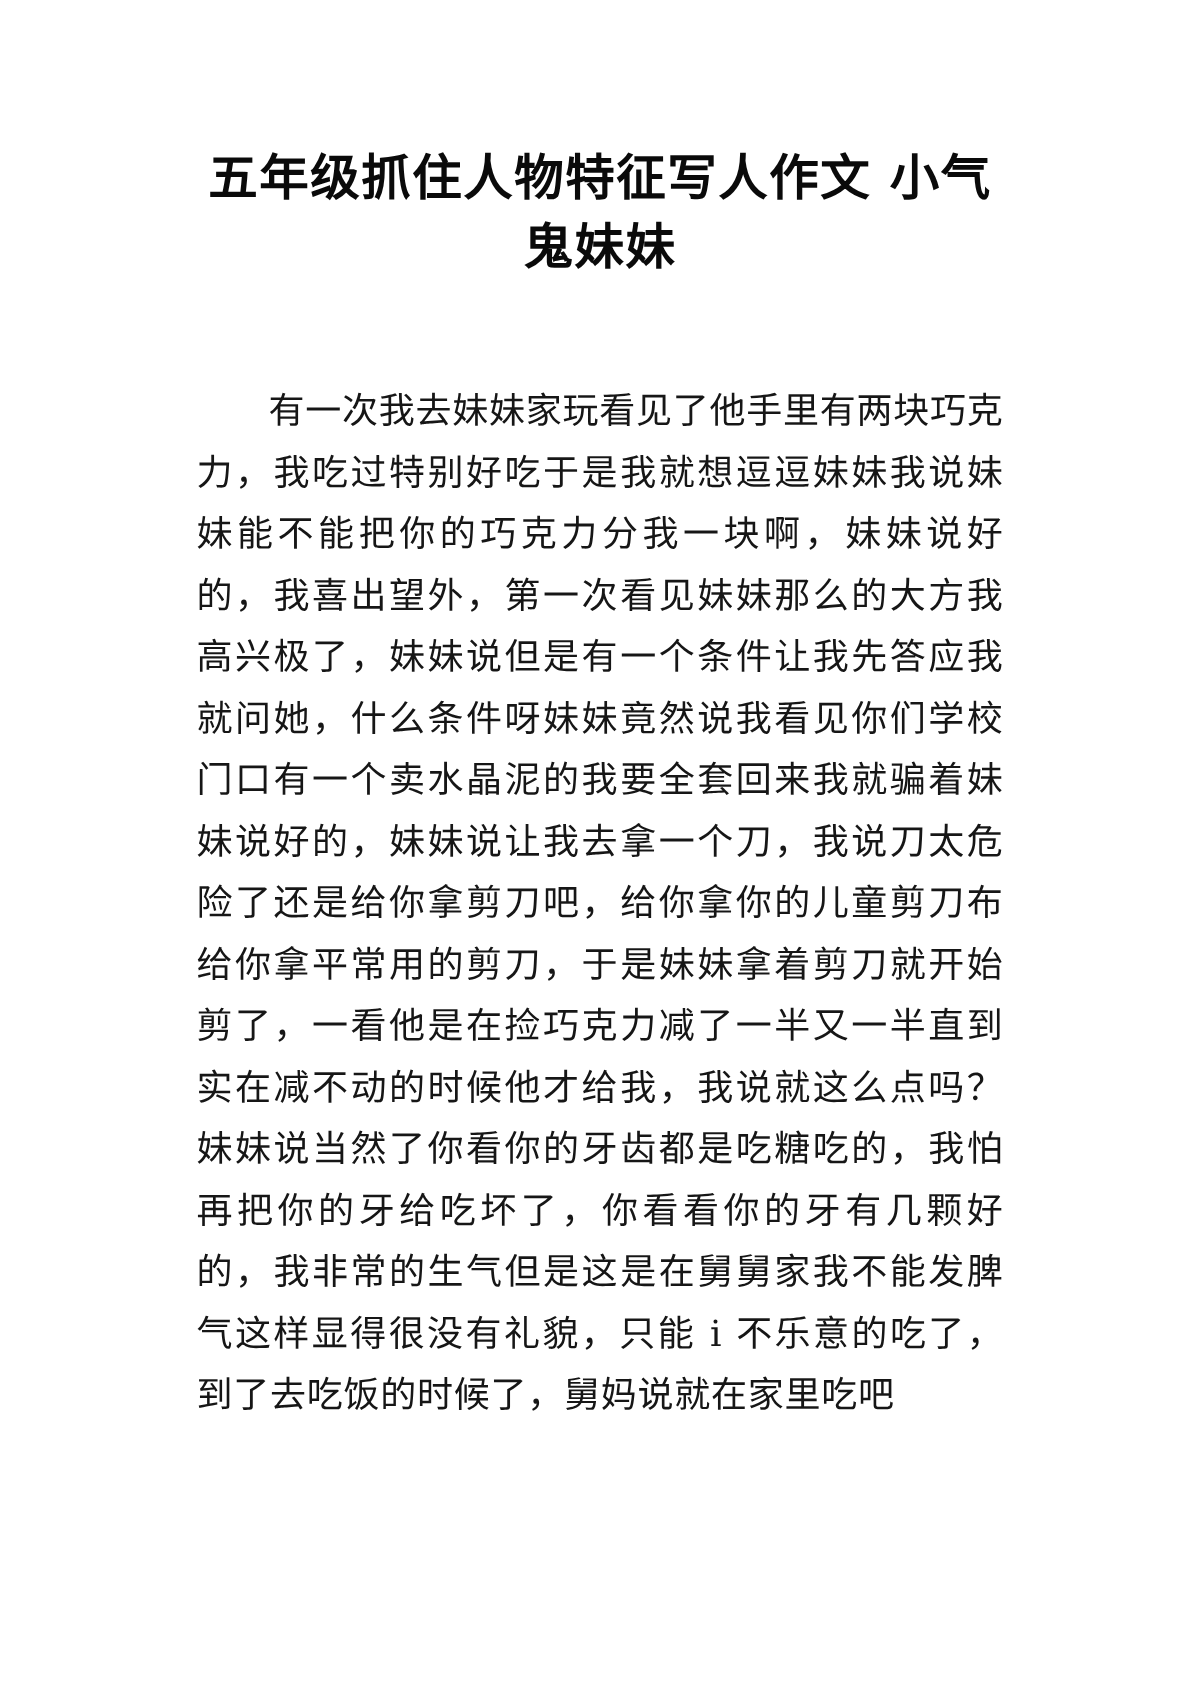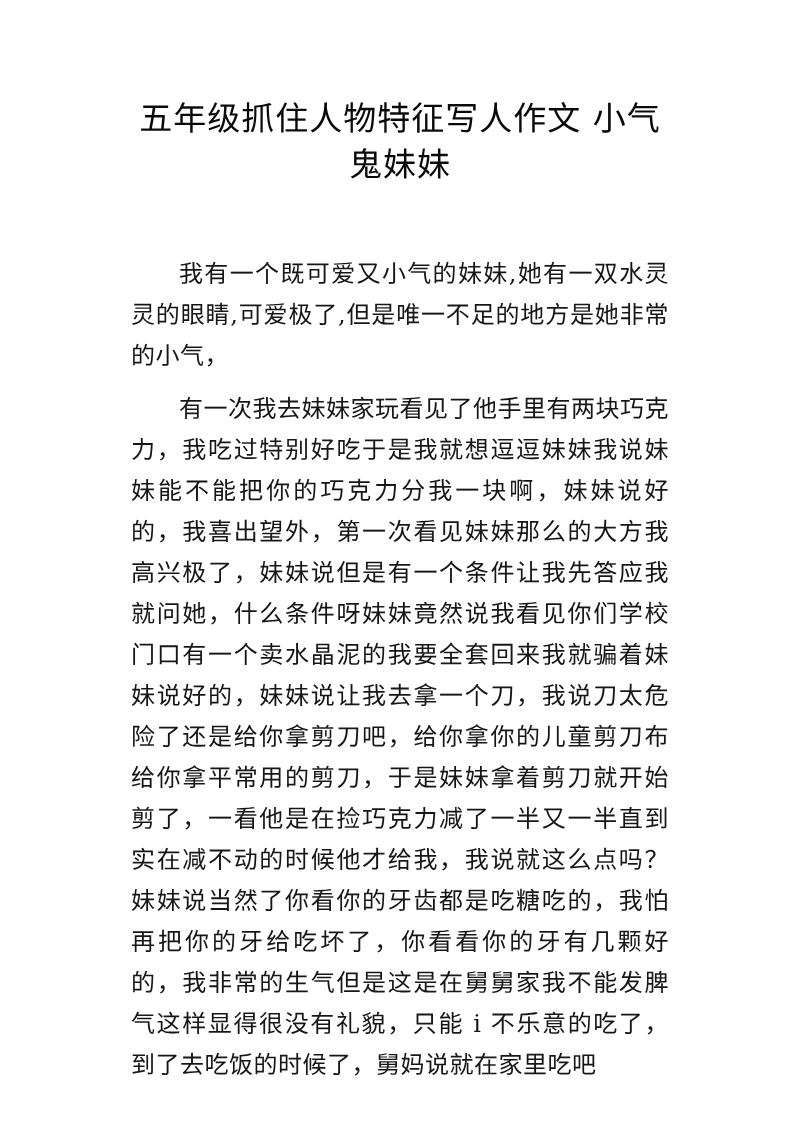--- a/index.html
+++ b/index.html
@@ -14,21 +14,21 @@
       position: relative;
     }
     .page {
       width: 538px;
       margin-left: 131px;
       padding-top: 96px;
       box-sizing: content-box;
     }
     .doc-title {
       font-family: "DejaVu Sans", "Liberation Sans", sans-serif;
-      font-weight: 400;
+      font-weight: 700;
       font-size: 33px;
       line-height: 46px;
       letter-spacing: 1px;
       text-align: center;
       color: #0a0a0a;
       margin: 0 0 66px 0;
     }
     .doc-para {
       font-family: "DejaVu Serif", "Liberation Serif", serif;
       font-size: 24px;
@@ -41,16 +41,15 @@
       margin: 0 0 12px 0;
       word-break: normal;
     }
   </style>
 </head>
 <body>
 
 <div class="page">
   <h1 class="doc-title">五年级抓住人物特征写人作文 小气鬼妹妹</h1>
 
-  <p class="doc-para">我有一个既可爱又小气的妹妹,她有一双水灵灵的眼睛,可爱极了,但是唯一不足的地方是她非常的小气，</p>
 
   <p class="doc-para">有一次我去妹妹家玩看见了他手里有两块巧克力，我吃过特别好吃于是我就想逗逗妹妹我说妹妹能不能把你的巧克力分我一块啊，妹妹说好的，我喜出望外，第一次看见妹妹那么的大方我高兴极了，妹妹说但是有一个条件让我先答应我就问她，什么条件呀妹妹竟然说我看见你们学校门口有一个卖水晶泥的我要全套回来我就骗着妹妹说好的，妹妹说让我去拿一个刀，我说刀太危险了还是给你拿剪刀吧，给你拿你的儿童剪刀布给你拿平常用的剪刀，于是妹妹拿着剪刀就开始剪了，一看他是在捡巧克力减了一半又一半直到实在减不动的时候他才给我，我说就这么点吗？妹妹说当然了你看你的牙齿都是吃糖吃的，我怕再把你的牙给吃坏了，你看看你的牙有几颗好的，我非常的生气但是这是在舅舅家我不能发脾气这样显得很没有礼貌，只能 i 不乐意的吃了，到了去吃饭的时候了，舅妈说就在家里吃吧</p>
 </div>
 
 </body></html>

